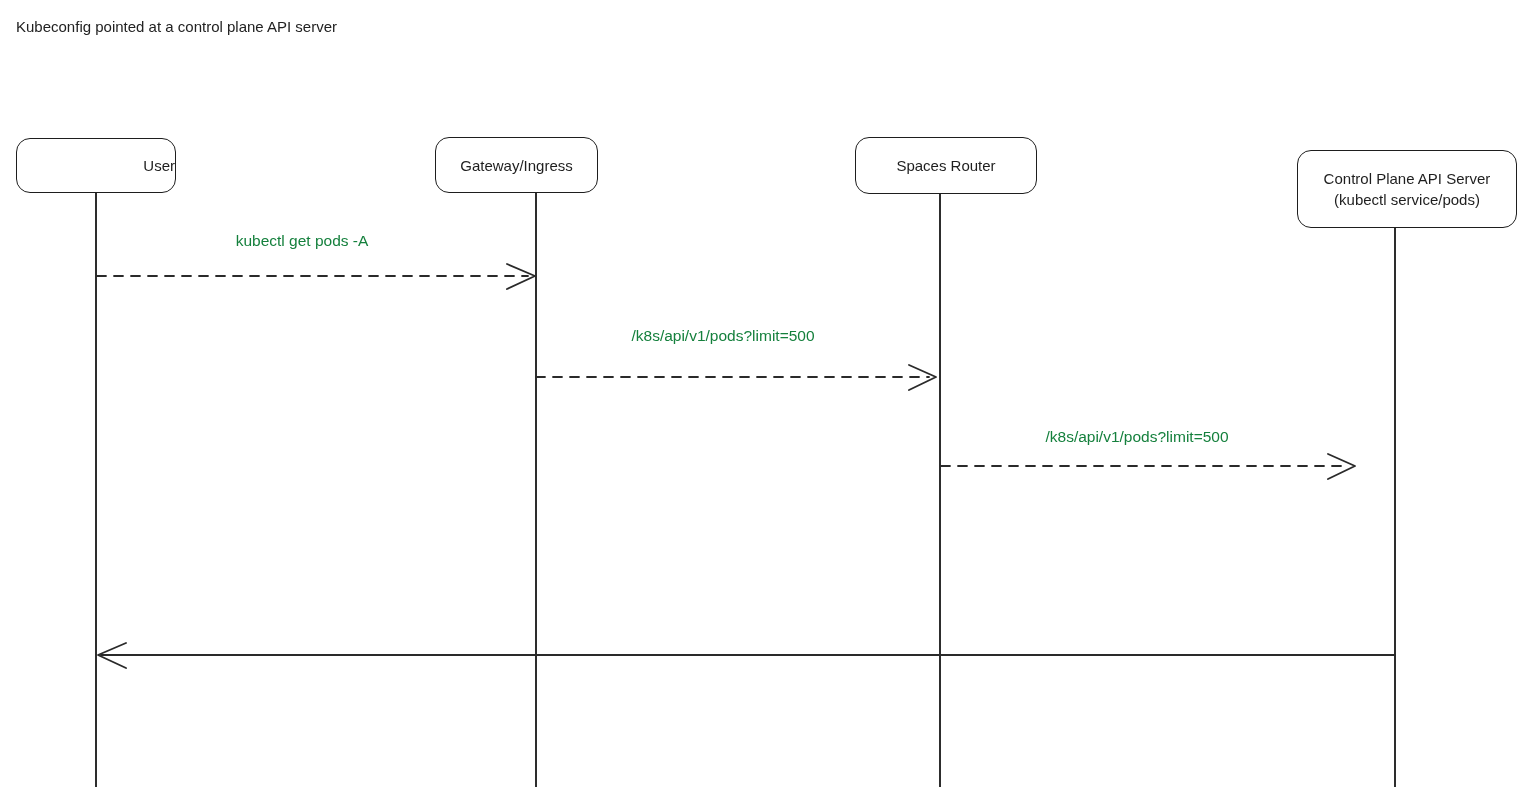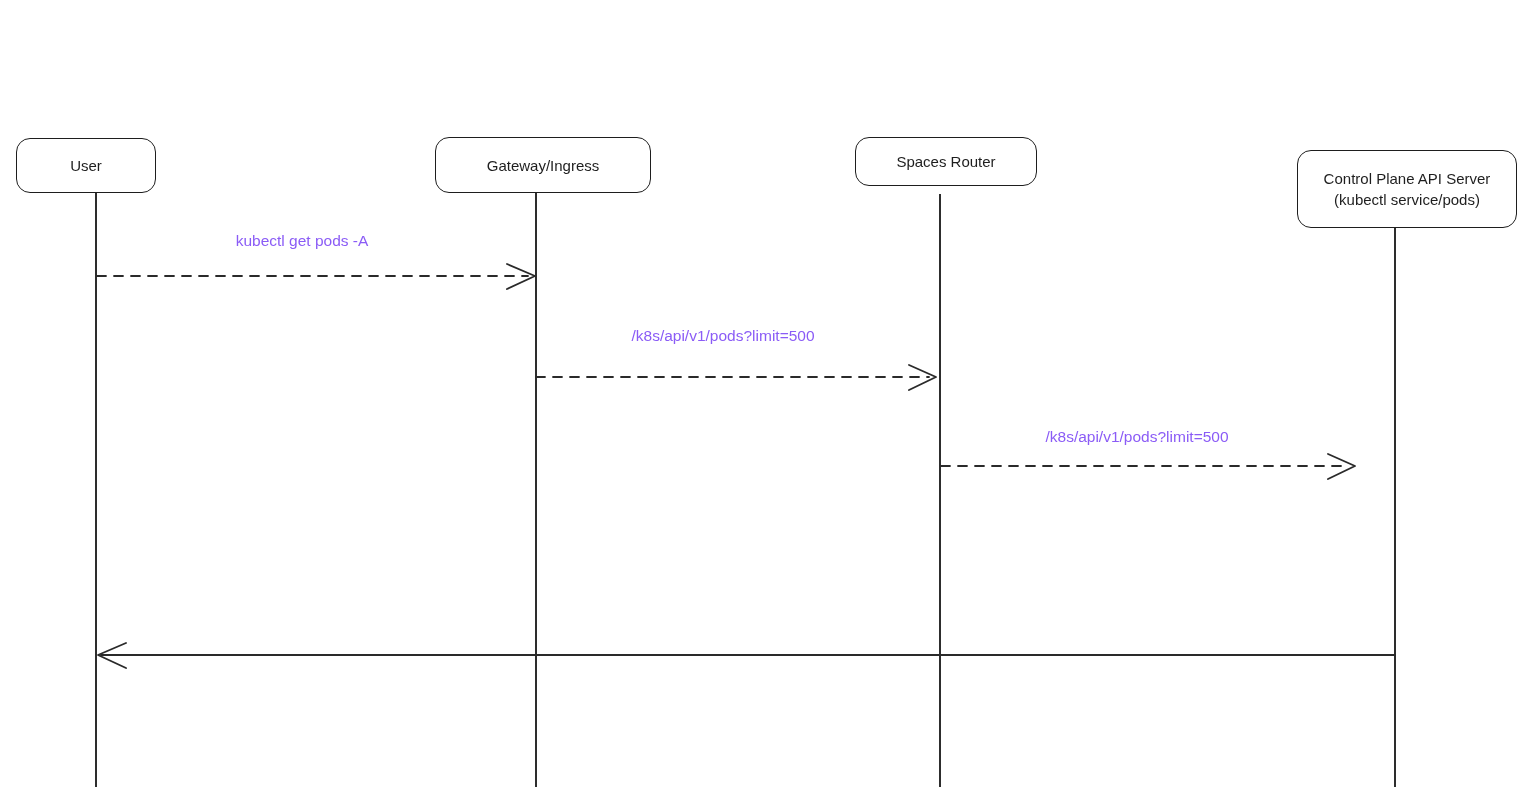--- a/index.html
+++ b/index.html
@@ -36,43 +36,43 @@
     display: flex;
     flex-direction: column;
     align-items: center;
     justify-content: center;
     font-size: 15px;
     line-height: 21px;
     text-align: center;
     color: #1e1e1e;
     z-index: 3;
   }
-  .actor-user     { left: 16px;   top: 138px; width: 140px; height: 55px; }
-  .actor-gateway  { left: 435px;  top: 137px; width: 216px; height: 56px; }
-  .actor-spaces   { left: 855px;  top: 137px; width: 182px; height: 49px; }
+  .actor-user     { left: 16px;   top: 138px; width: 160px; height: 55px; align-items: flex-end; }
+  .actor-gateway  { left: 435px;  top: 137px; width: 163px; height: 56px; }
+  .actor-spaces   { left: 855px;  top: 137px; width: 182px; height: 57px; }
   .actor-control  { left: 1297px; top: 118px; width: 220px; height: 78px; margin-top: 32px; }
 
   .lifeline {
     position: absolute;
     width: 2px;
     background: #2d2d2d;
     z-index: 1;
   }
   .lifeline-user    { left: 95px;   top: 193px; height: 594px; }
   .lifeline-gateway { left: 535px;  top: 193px; height: 594px; }
   .lifeline-spaces  { left: 939px;  top: 194px; height: 593px; }
   .lifeline-control { left: 1394px; top: 196px; height: 591px; }
 
   .msg-label {
     position: absolute;
     transform: translateX(-50%);
     font-size: 15.5px;
     line-height: 20px;
     white-space: nowrap;
-    color: #8b5cf6;
+    color: #15803d;
     z-index: 4;
     background: #ffffff;
     padding: 0 4px;
   }
   .msg-label-1 { left: 302px;  top: 231px; }
   .msg-label-2 { left: 723px;  top: 326px; }
   .msg-label-3 { left: 1137px; top: 427px; }
 
   .arrow-layer {
     position: absolute;
@@ -91,20 +91,21 @@
   }
   .dashed-line { stroke-width: 1.8; stroke-dasharray: 9 8; }
   .solid-line  { stroke-width: 2.1; }
   .arrow-head  { stroke-width: 1.9; }
 </style>
 </head>
 <body>
 
 <div class="canvas">
 
+  <div class="note note-1">Kubeconfig pointed at a control plane API server</div>
 
   <div class="actor-box actor-user">
     <span>User</span>
   </div>
   <div class="actor-box actor-gateway">
     <span>Gateway/Ingress</span>
   </div>
   <div class="actor-box actor-spaces">
     <span>Spaces Router</span>
   </div>

